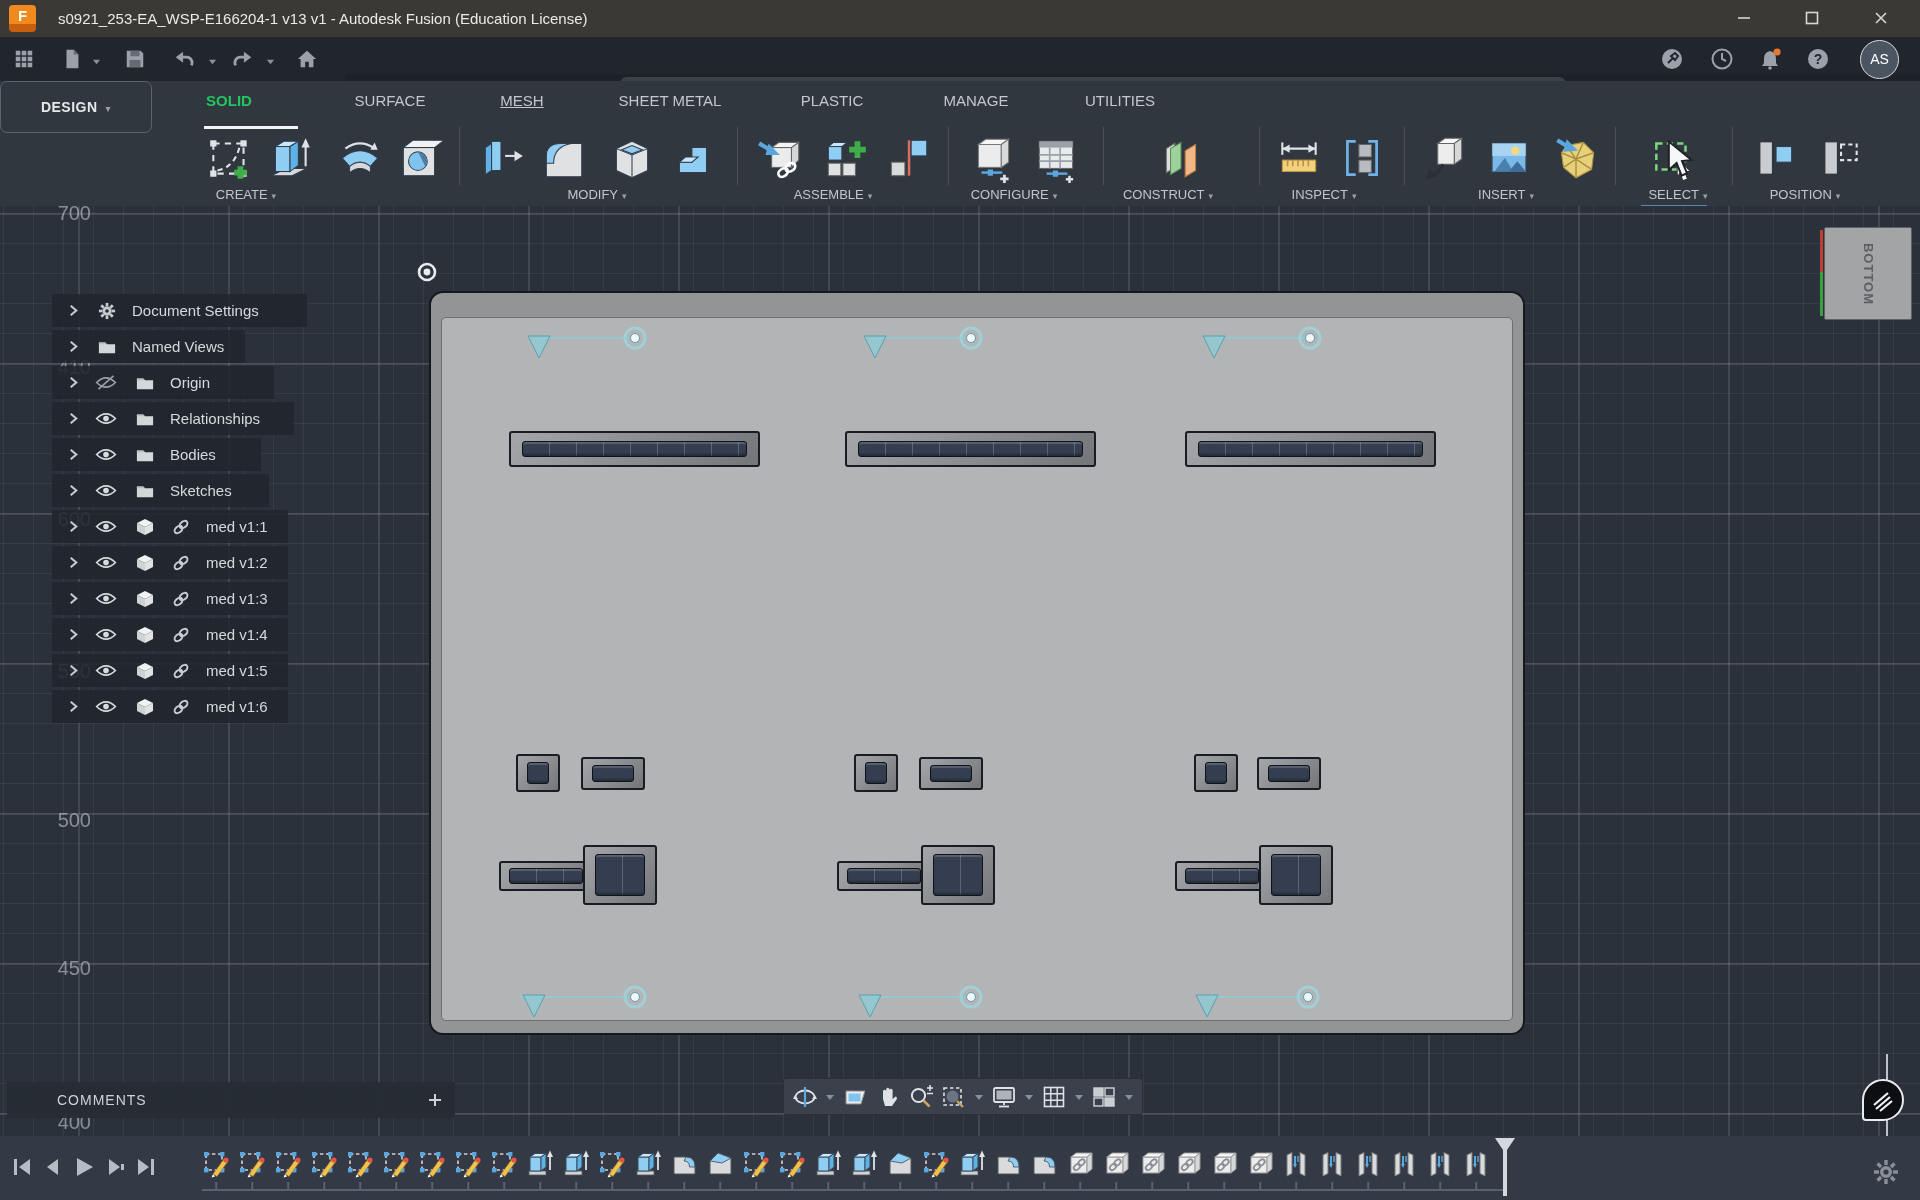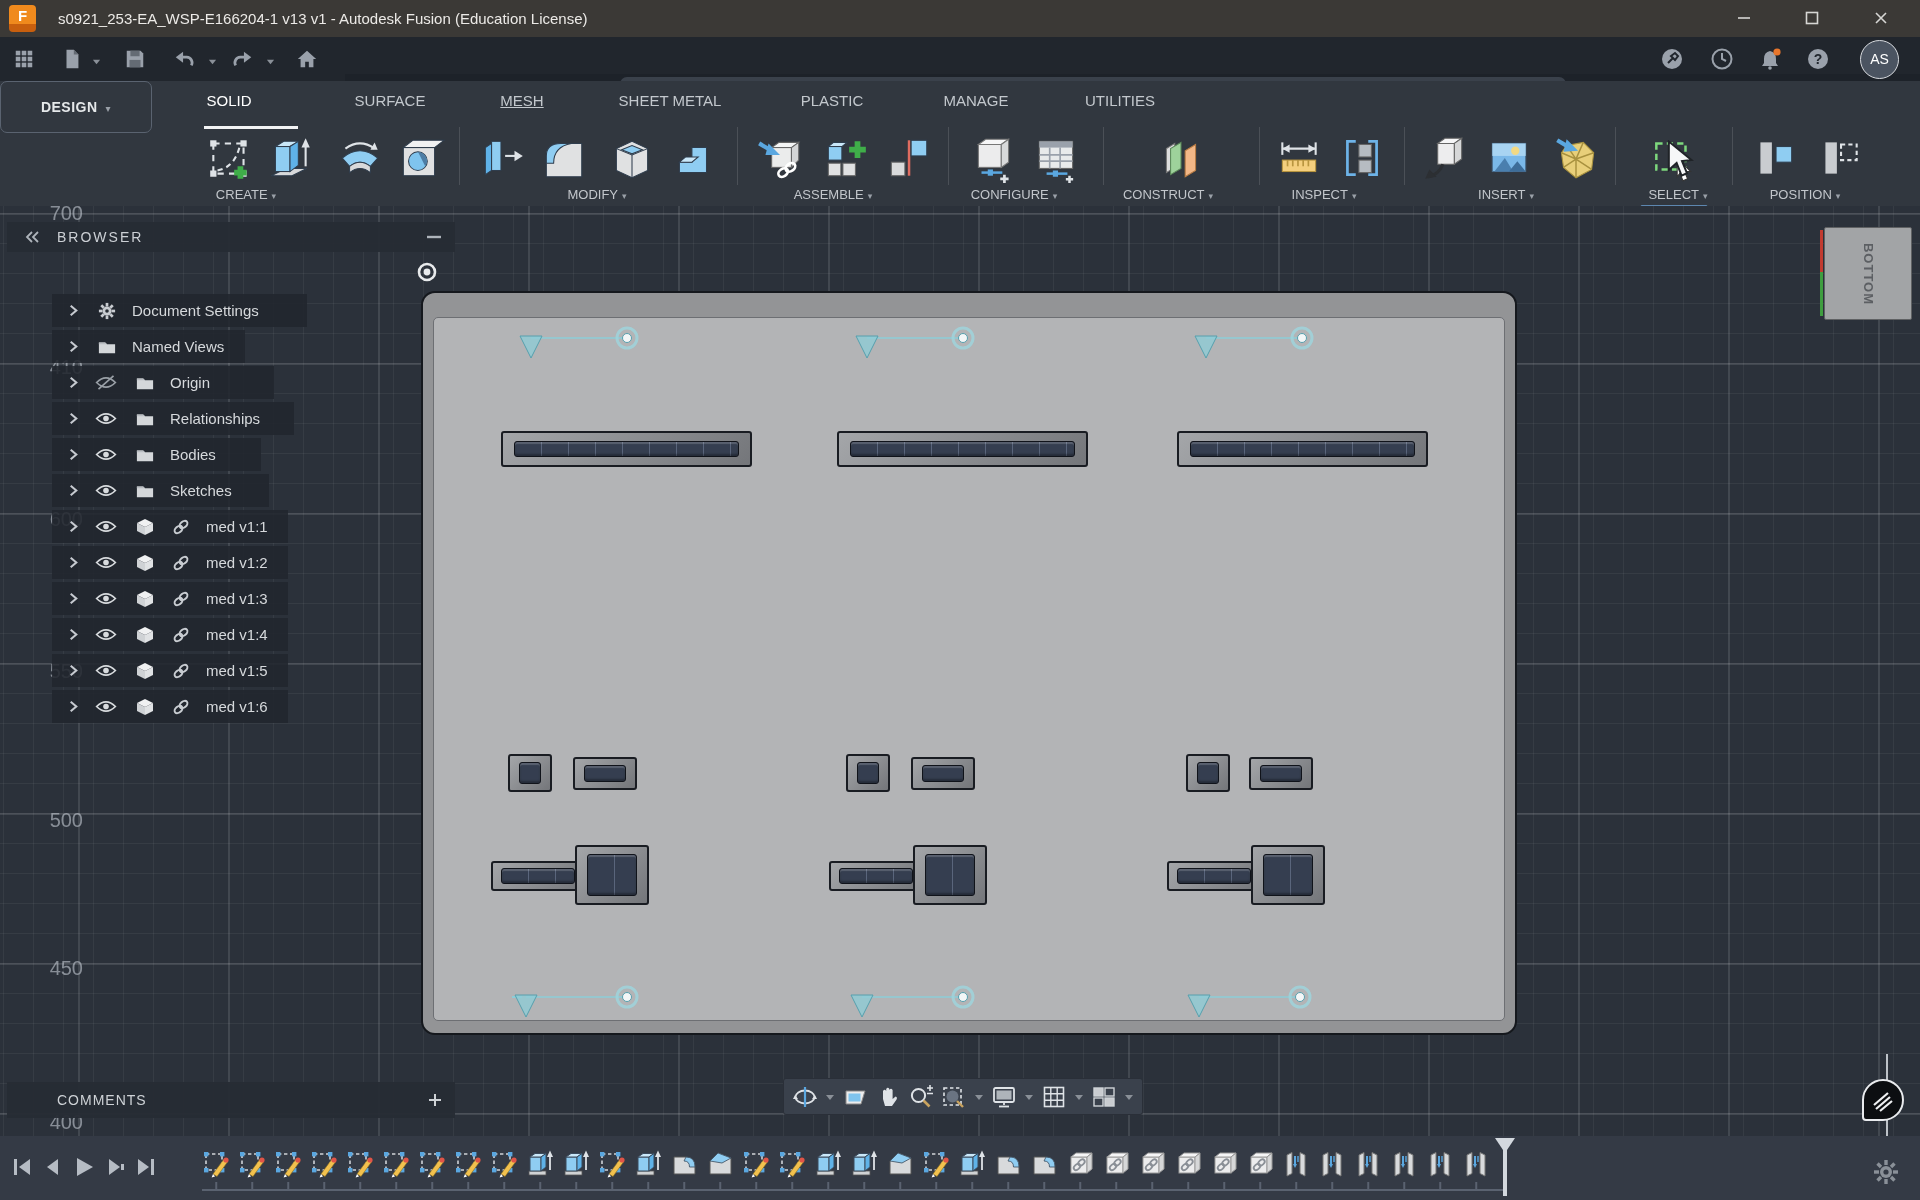--- a/index.html
+++ b/index.html
@@ -18,21 +18,21 @@
   
   #qat{left:0;top:37px;width:1920px;height:44px;background:#21262d;}
   #tabstrip{left:345px;top:37px;width:1575px;height:44px;background:#1d2229;}
   #doc-tab{left:620px;top:40px;width:946px;height:41px;background:#3a414b;border-radius:7px 7px 0 0;}
   #doc-tab-title{left:175px;top:0;height:41px;line-height:41px;font-size:15px;color:#e4e7ea;white-space:nowrap;}
   
   #ribbon{left:0;top:81px;width:1920px;height:125px;background:#31373f;border-bottom:1px solid #1d2127;}
   #design-btn{left:18px;top:25px;width:150px;height:50px;border:1px solid #5a6370;border-radius:7px;
     font-size:14px;font-weight:bold;letter-spacing:.5px;color:#e5e8ea;text-align:center;line-height:50px;}
   .rtab{top:8px;height:24px;line-height:24px;font-size:15px;color:#c3c8cd;text-align:center;transform:translateX(-50%);white-space:nowrap;}
-  .rtab.active{color:#ffffff;font-weight:normal;}
+  .rtab.active{color:#22c55e;font-weight:bold;}
   #tab-underline{top:45px;height:3px;background:#f2f3f4;}
   .rgroup-label{top:105px;height:18px;line-height:18px;font-size:13px;color:#c2c6cb;text-align:center;transform:translateX(-50%);white-space:nowrap;}
   .rgroup-label .caret{font-size:9px;color:#9aa0a8;margin-left:4px;}
   .rdivider{top:46px;height:58px;width:1px;background:rgba(255,255,255,.13);}
   .ribicon{top:52px;width:50px;height:50px;transform:translateX(-50%);}
   #select-highlight{left:1640px;top:124px;width:66px;height:84px;border:1.5px solid #5d87b0;border-radius:2px;background:rgba(95,135,175,.13);}
   
   #canvas{left:0;top:206px;width:1920px;height:930px;background-color:#2b313a;
     background-image:
       linear-gradient(rgba(255,255,255,0.05) 1px, transparent 1px),
@@ -446,21 +446,21 @@
         <div class="abs rdivider" style="position: absolute; left: 1103px;"></div>
         <div class="abs rdivider" style="position: absolute; left: 1259px;"></div>
         <div class="abs rdivider" style="position: absolute; left: 1404px;"></div>
         <div class="abs rdivider" style="position: absolute; left: 1615px;"></div>
         <div class="abs rdivider" style="position: absolute; left: 1732px;"></div>
       </div>
     <div id="select-highlight" class="abs"></div>
   </div>
 
   <div id="canvas" class="abs"></div>
-  <div id="canvas-layer" class="abs" style="left:5px;top:0;width:1564px;height:1200px;pointer-events:none">
+  <div id="canvas-layer" class="abs" style="left:13px;top:0;width:1564px;height:1200px;pointer-events:none">
       <div class="abs ruler-num" style="position: absolute; left: 34px; top: 213px;">700</div>
       <div class="abs ruler-num" style="position: absolute; left: 34px; top: 367px;">410</div>
       <div class="abs ruler-num" style="position: absolute; left: 34px; top: 519px;">600</div>
       <div class="abs ruler-num" style="position: absolute; left: 34px; top: 671px;">550</div>
       <div class="abs ruler-num" style="position: absolute; left: 34px; top: 820px;">500</div>
       <div class="abs ruler-num" style="position: absolute; left: 34px; top: 968px;">450</div>
       <div class="abs ruler-num" style="position: absolute; left: 34px; top: 1122px;">400</div>
       <div id="plate" style="position: absolute; left: 416px; top: 291px; width: 1096px; height: 744px; z-index: 2;">
         <div id="plate-face"></div>
       </div>
@@ -559,33 +559,20 @@
         </svg>
       </div>
     </div>
 
   <div id="viewcube" class="abs">
     <span>BOTTOM</span>
   </div>
   <div class="abs" style="left:1820px;top:230px;width:3px;height:42px;background:#c23b30;z-index:5"></div>
   <div class="abs" style="left:1820px;top:272px;width:3px;height:44px;background:#3f9e3f;z-index:5"></div>
 
-  <div id="browser-header" class="abs panelbar">
-    <div class="abs icon" style="left:18px;top:8px;width:15px;height:14px">
-      <svg viewBox="0 0 15 14">
-          <path d="M7 2 L2 7 L7 12 M13 2 L8 7 L13 12" fill="none" stroke="#aeb4bb" stroke-width="1.8"></path>
-        </svg>
-      </div>
-    <div class="t">BROWSER</div>
-    <div class="abs icon" style="left:420px;top:13px;width:14px;height:4px">
-      <svg viewBox="0 0 14 4">
-          <line x1="0" y1="2" x2="14" y2="2" stroke="#aeb4bb" stroke-width="2.4"></line>
-        </svg>
-      </div>
-  </div>
   <div id="browser-rows">
       <div class="brow" style="position: absolute; left: 52px; top: 294px; width: 255px; height: 33px; z-index: 10;">
         <div class="icon" style="position: absolute; left: 14px; top: 9px; width: 15px; height: 15px;">
           <svg viewBox="0 0 16 16">
             <path d="M5 3 L11 8 L5 13" fill="none" stroke="#c6cad0" stroke-width="2.2"></path>
           </svg>
         </div>
         <div class="icon" style="position: absolute; left: 46px; top: 7.5px; width: 18px; height: 18px;">
           <svg viewBox="0 0 20 20">
             <g fill="#c9ccd1">

